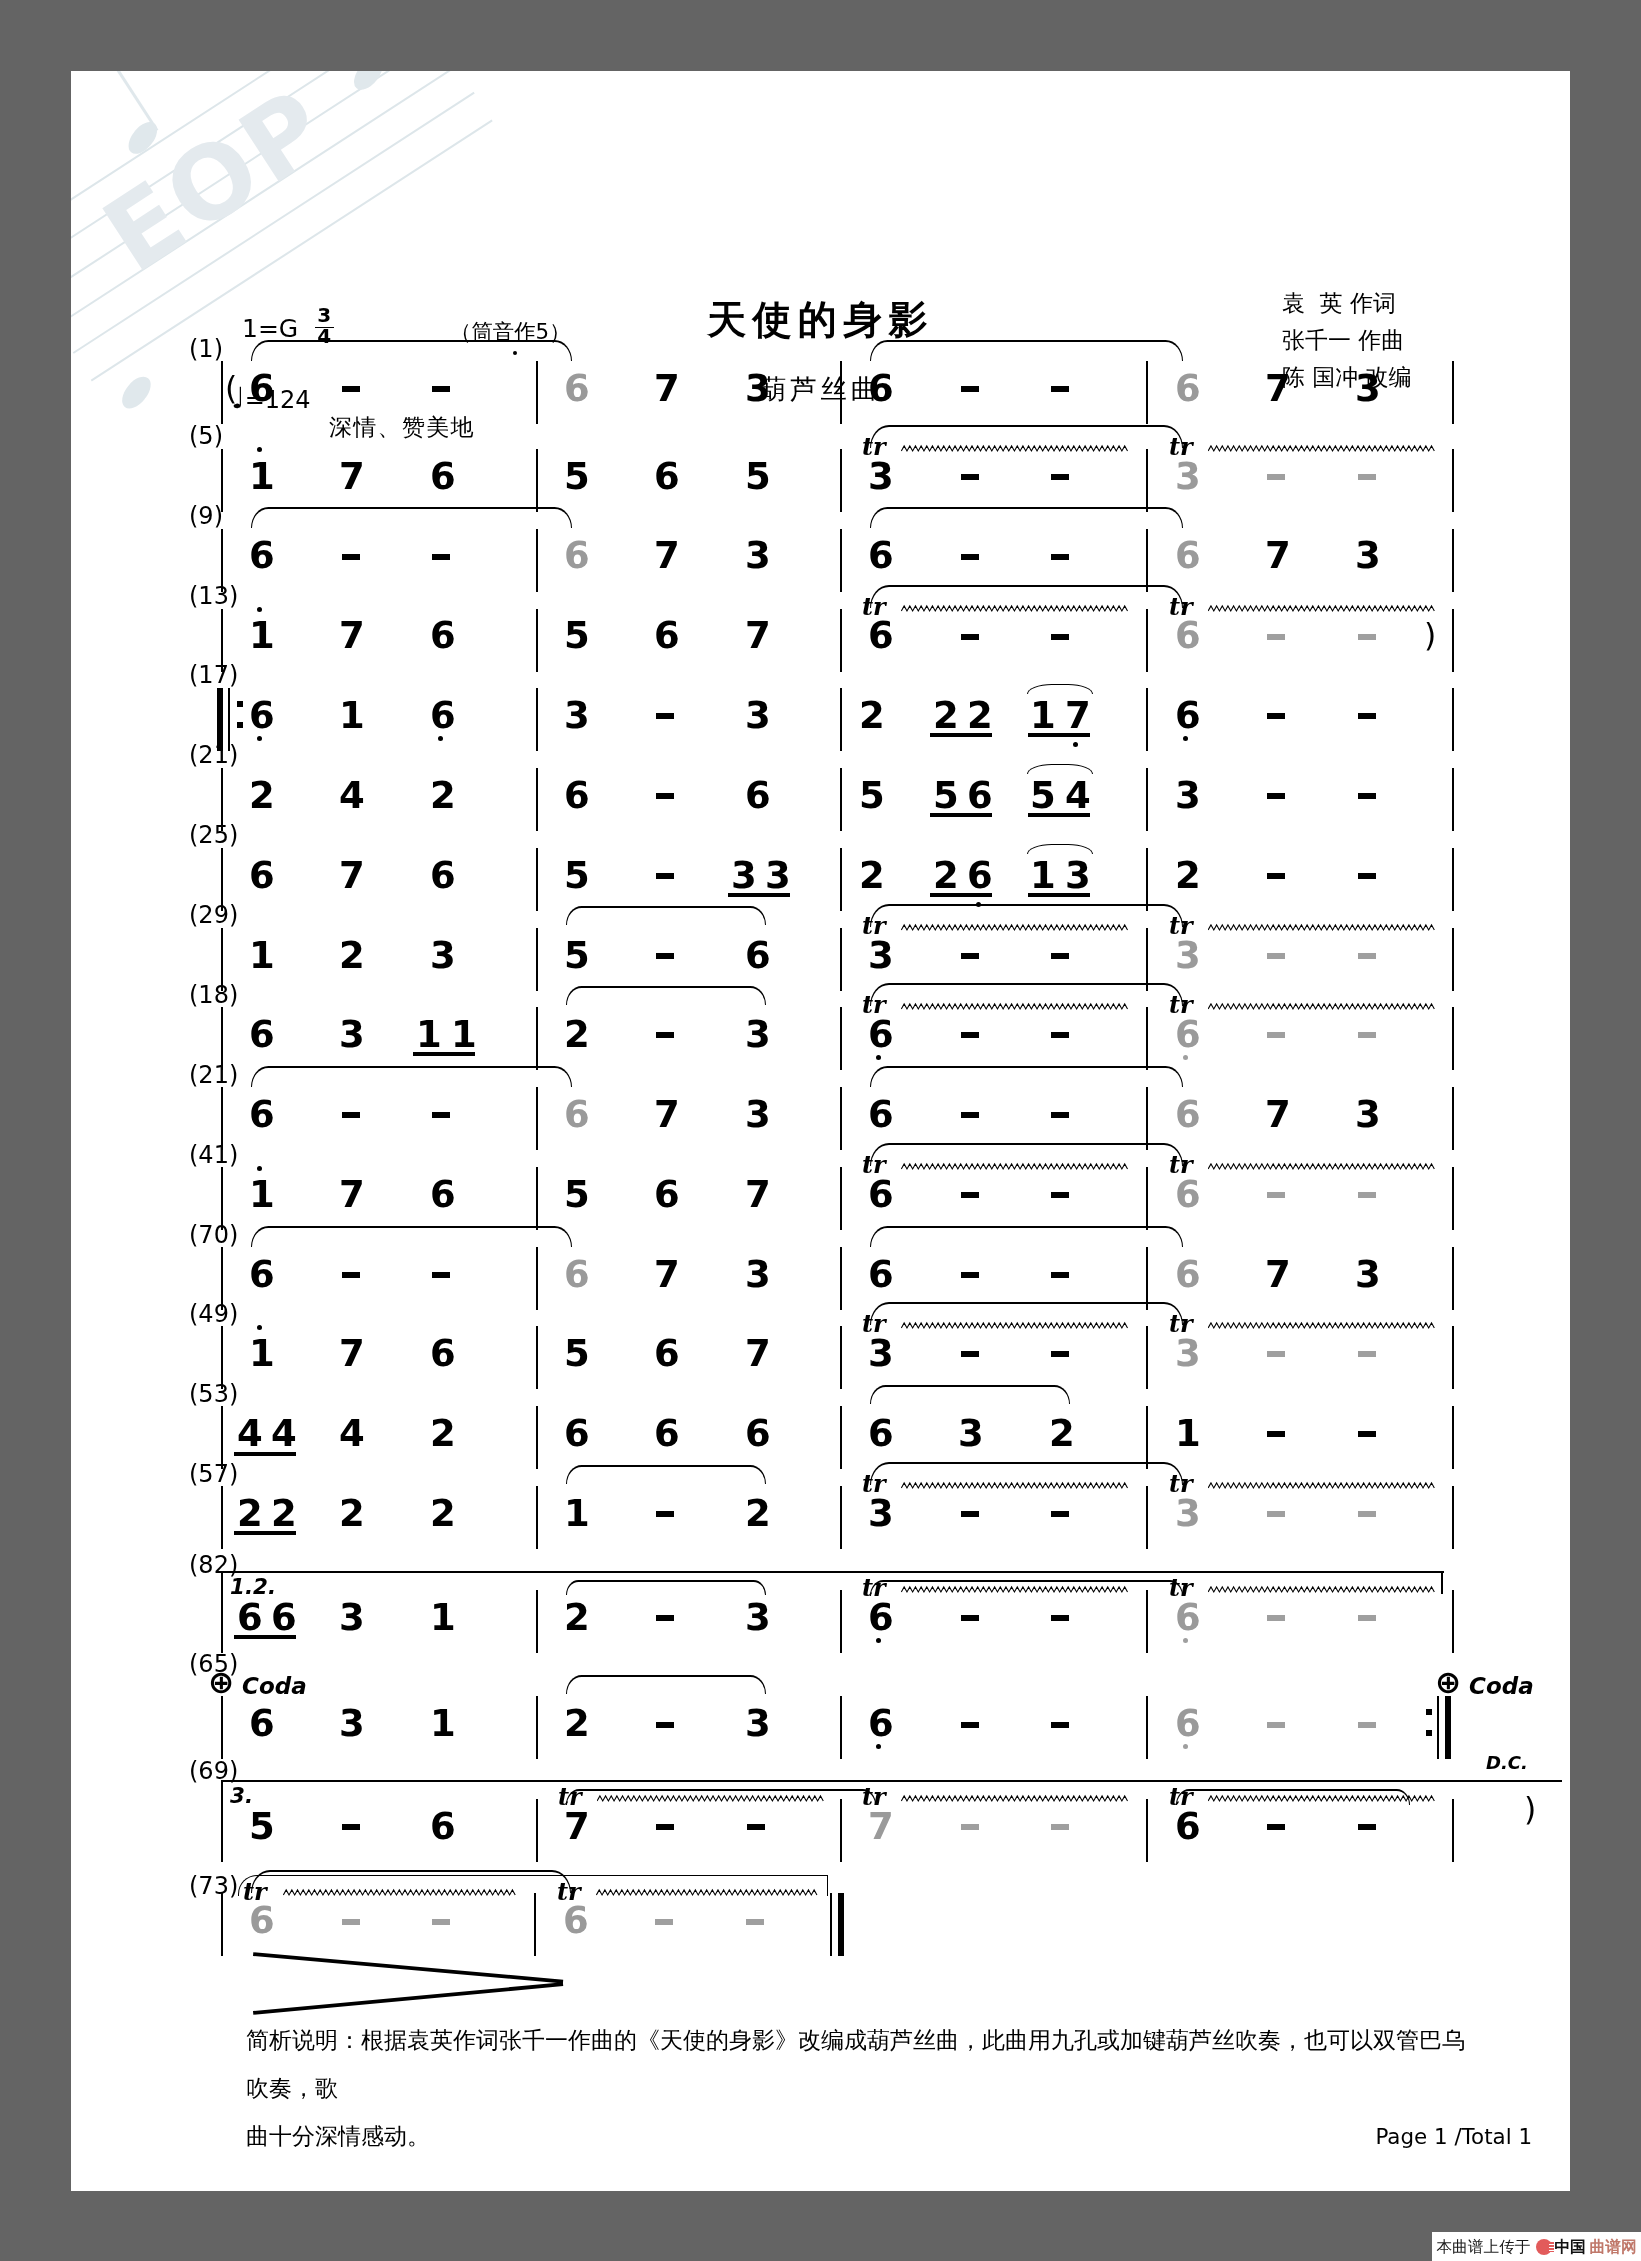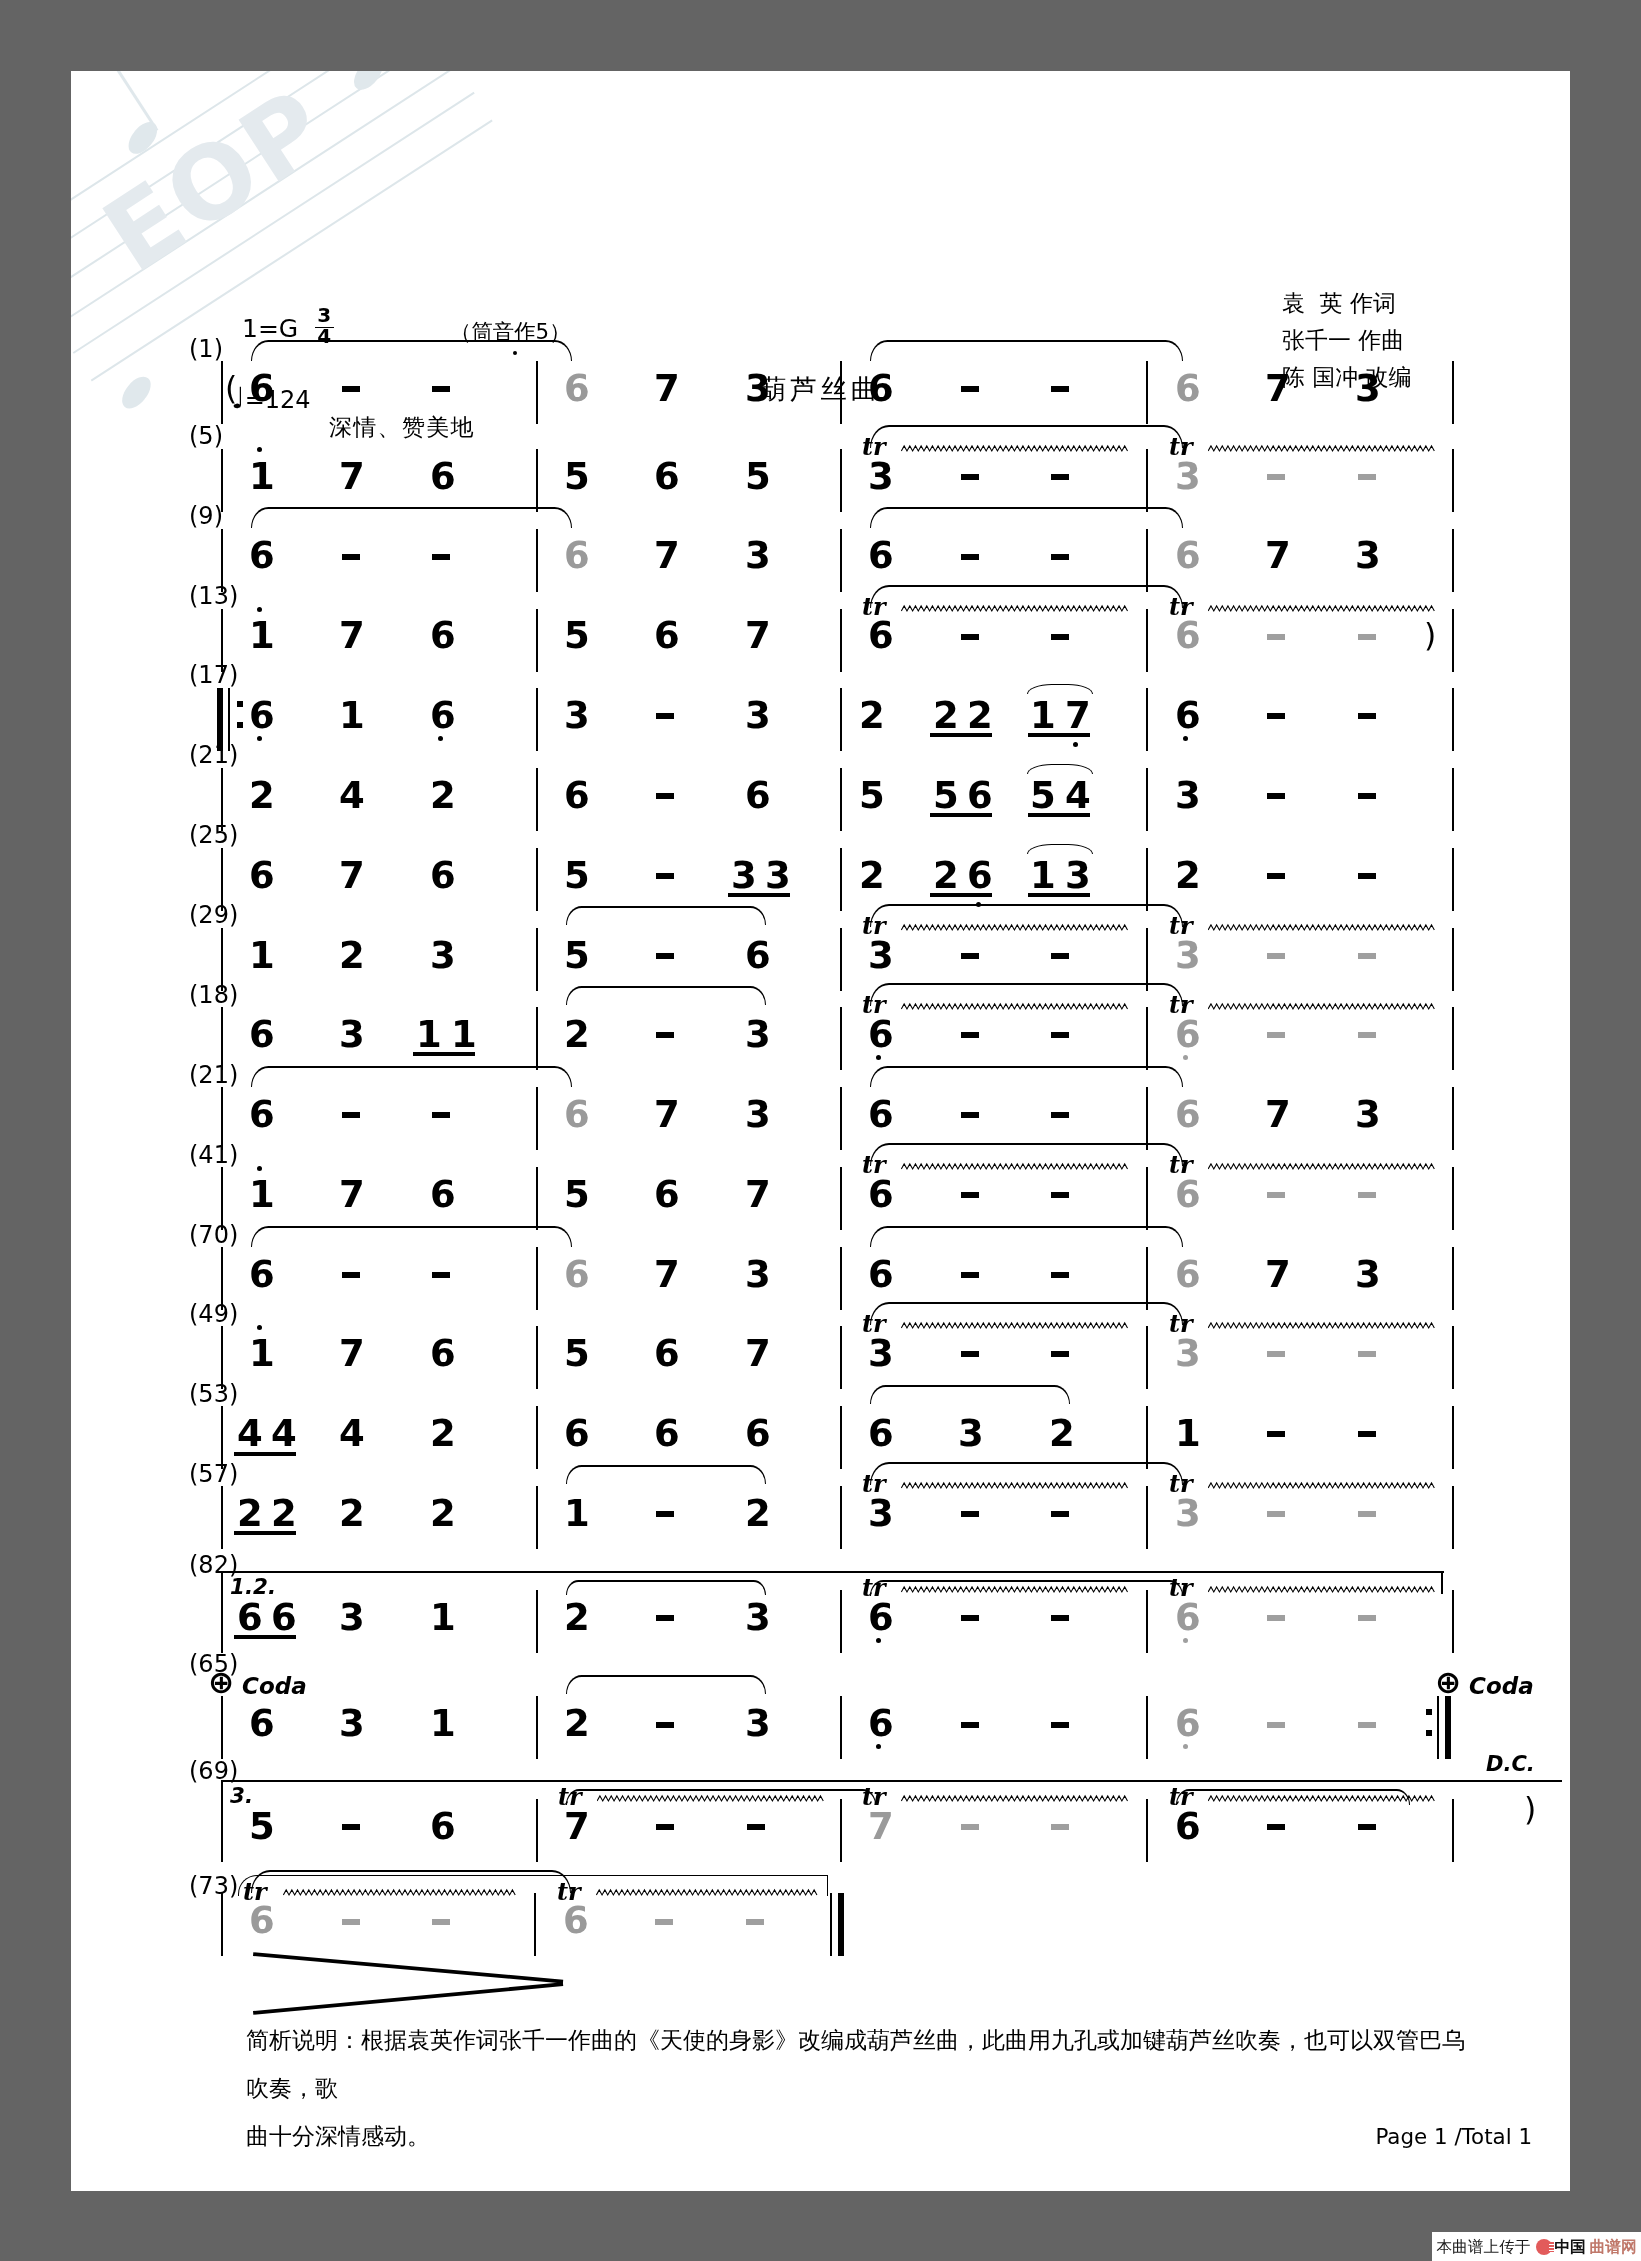--- a/index.html
+++ b/index.html
@@ -49,21 +49,21 @@
         border-radius:19px 19px 0 0 / 23px 23px 0 0;}
   .tie{position:absolute;border:1.9px solid #000;border-bottom:none;border-radius:31.5px 31.5px 0 0/12.6px 12.6px 0 0;}
   .trg{position:absolute;font-family:"DejaVu Serif","Liberation Serif",serif;font-style:italic;font-weight:bold;font-size:24px;line-height:24px;color:#000;}
   .zig{position:absolute;}
   .syslabel{position:absolute;font-size:24px;color:#000;}
   .voltaline{position:absolute;height:1.9px;background:#000;}
   .voltatick{position:absolute;width:1.9px;height:23px;background:#000;}
   .voltalabel{position:absolute;font-size:21.4px;font-weight:bold;font-style:italic;color:#000;}
   .codasym{position:absolute;font-size:31.5px;line-height:31.5px;font-weight:bold;color:#000;}
   .codatxt{position:absolute;font-size:23px;line-height:23px;font-weight:bold;font-style:italic;color:#000;}
-  .dctxt{position:absolute;font-size:21px;font-weight:bold;font-style:italic;color:#000;text-align:center;}
+  .dctxt{position:absolute;font-size:18px;font-weight:bold;font-style:italic;color:#000;text-align:center;}
   .paren{position:absolute;font-size:31.5px;line-height:38px;color:#000;}
   .rptdot{position:absolute;width:5.7px;height:5.7px;background:#000;}
   .bracket73{position:absolute;border-top:1.9px solid #000;border-left:1.9px solid #000;border-right:1.9px solid #000;border-radius:19px 0 0 0;height:21.4px;}
   
   #analysis{position:absolute;left:175px;top:1945px;width:1228px;font-size:23px;line-height:48px;color:#000;}
   #pageno{position:absolute;right:38px;top:2053px;font-size:21.4px;color:#000;}
   
   #sitewm{position:absolute;left:1432px;top:2232px;width:209px;height:30px;background:#fff;
     display:flex;align-items:center;justify-content:center;font-size:15.7px;color:#1a1a1a;white-space:nowrap;}
   #sitewm .logo{display:inline-block;width:16.4px;height:16.4px;border-radius:50%;background:#e25b5b;margin:0 2.5px 0 5px;position:relative;}
@@ -85,20 +85,21 @@
     <div class="staffline" style="top:206px"></div>
     <div class="staffline" style="top:239px"></div>
     <div class="eoptext">EOP</div>
     <div class="nhead" style="left:157px;top:54px"></div>
     <div class="nstem" style="left:190px;top:-10px"></div>
     <div class="nhead" style="left:381px;top:123px"></div>
 
     <div class="nhead" style="left:12.6px;top:264px"></div>
   </div>
 
+  <div class="hdr" id="title">天使的身影</div>
   <div class="hdr" id="subtitle">葫芦丝曲</div>
   <div class="hdr" id="keysig"><span>1=G</span><span class="tsfrac"><span class="num">3</span><br><span>4</span></span></div>
   <div class="hdr" id="fingering">（筒音作5）</div>
   <div id="fingdot"></div>
   <div class="hdr" id="tempo"><span class="qnote">♩</span><span>=124</span></div>
   <div class="hdr" id="expression">深情、赞美地</div>
   <div class="hdr" id="credits">袁  英 作词
 张千一 作曲
 陈 国冲 改编</div>
 

